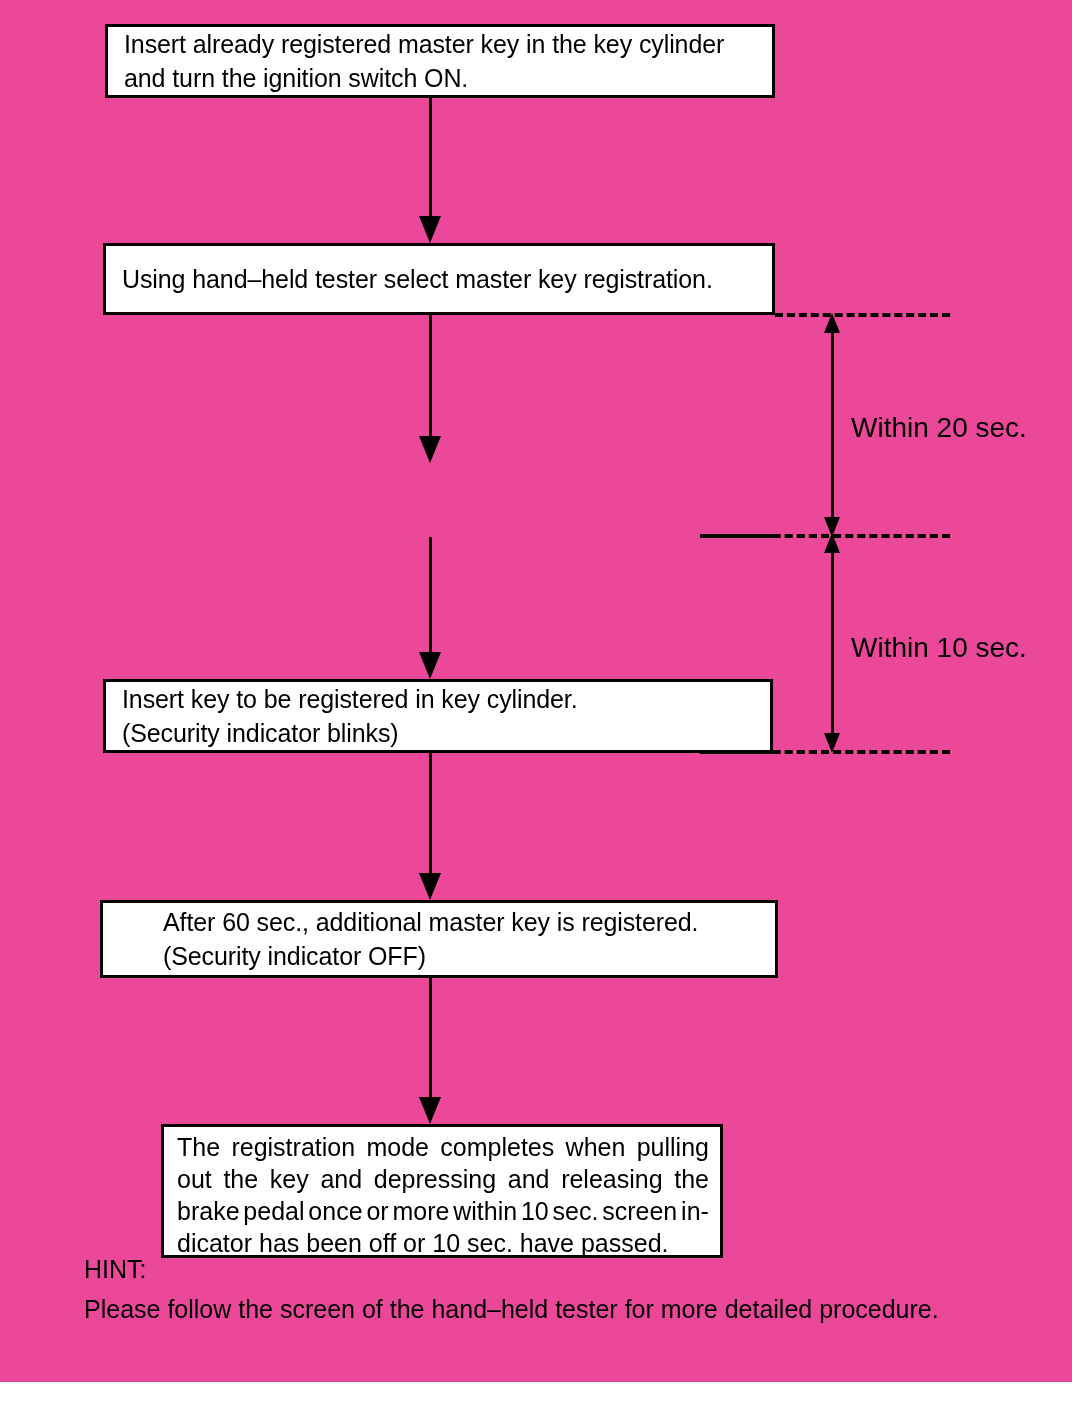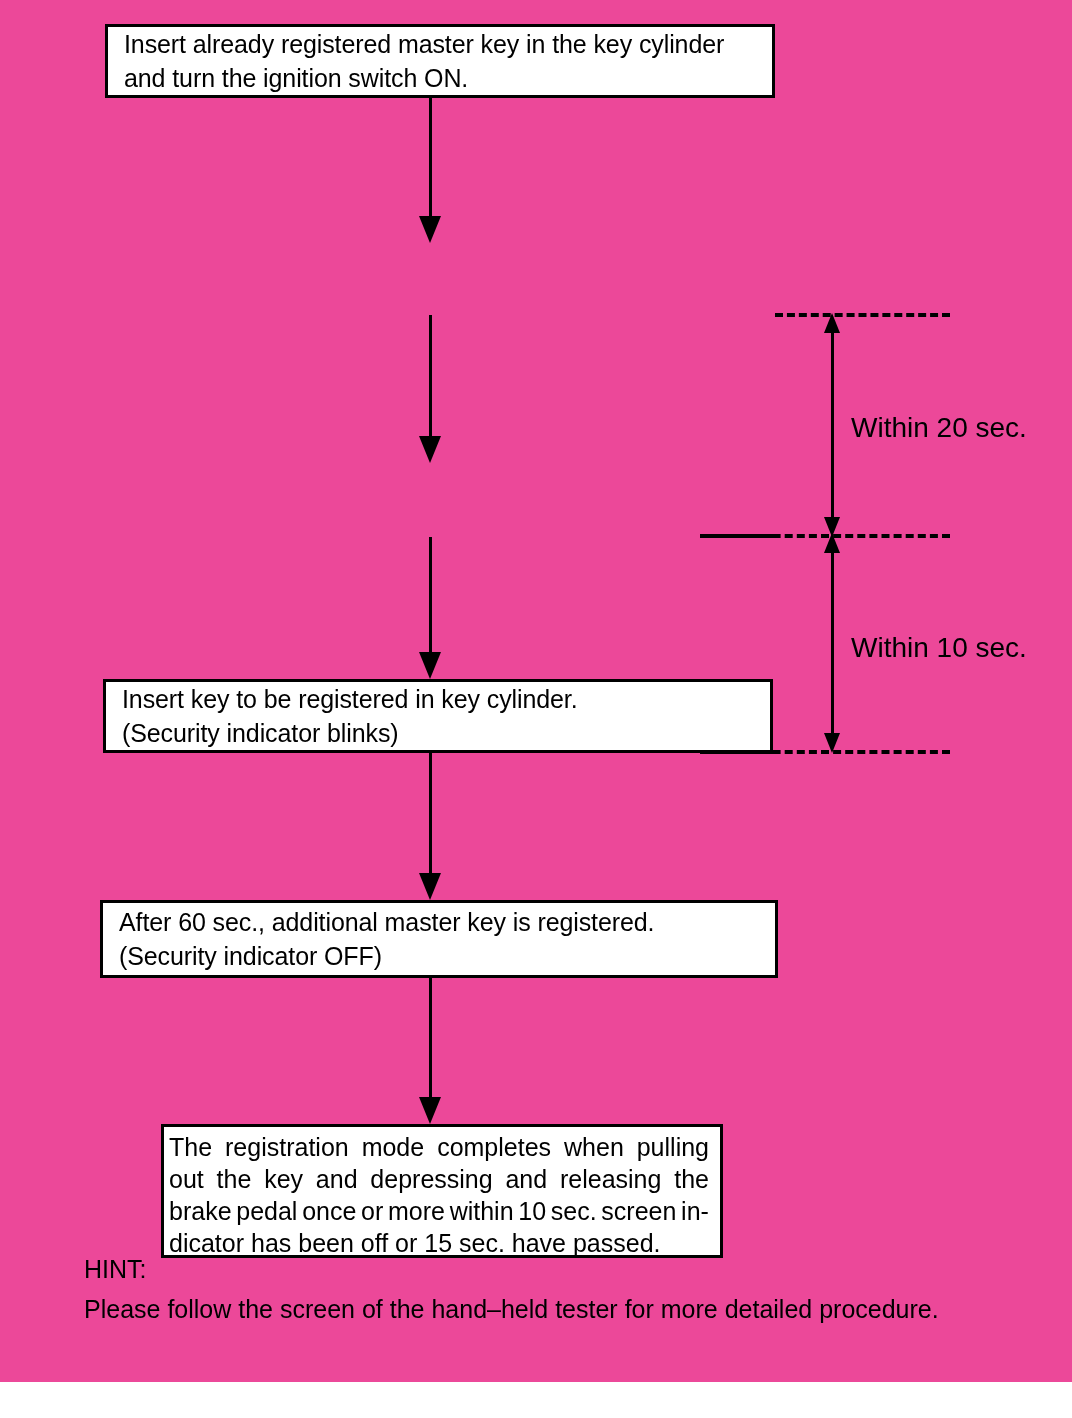--- a/index.html
+++ b/index.html
@@ -35,35 +35,35 @@
     line-height: 34px;
     letter-spacing: -0.1px;
     white-space: nowrap;
     padding-left: 16px;
   }
 
   #box-1 { left: 105px;  top: 24px;   width: 670px; height: 74px; }
   #box-2 { left: 103px;  top: 243px;  width: 672px; height: 72px; }
   #box-3 { left: 103px;  top: 463px;  width: 670px; height: 74px; }
   #box-4 { left: 103px;  top: 679px;  width: 670px; height: 74px; }
-  #box-5 { left: 100px;  top: 900px;  width: 678px; height: 78px; }
+  #box-5 { left: 100px;  top: 900px;  width: 678px; height: 78px; padding-left: 44px; }
 
   
   #box-6 {
     left: 161px;
     top: 1124px;
     width: 562px;
     height: 134px;
     justify-content: flex-start;
     padding-top: 4px;
   }
   #box-6 .jline {
     font-size: 25px;
     line-height: 32px;
-    padding: 0 11px 0 5px;
+    padding: 0 11px 0 13px;
     display: flex;
     justify-content: space-between;
     white-space: nowrap;
   }
   #box-6 .jline.last {
     display: block;
   }
   #box-6 .jline > span {
     display: inline-block;
   }
@@ -168,20 +168,23 @@
 
 <div id="page">
 
   <div class="box" id="box-1">
     <div class="line">Insert already registered master key in the key cylinder</div>
     <div class="line">and turn the ignition switch ON.</div>
   </div>
   <div class="conn" id="conn-1"></div>
   <div class="arrowhead" id="arrow-1"></div>
 
+  <div class="box" id="box-2">
+    <div class="line">Using hand–held tester select master key registration.</div>
+  </div>
   <div class="dashline" id="dash-1"></div>
   <div class="conn" id="conn-2"></div>
   <div class="arrowhead" id="arrow-2"></div>
 
   <div class="dimhead up" id="dimhead-1-top"></div>
   <div class="dimarrow" id="dim-1"></div>
   <div class="dimhead down" id="dimhead-1-bot"></div>
   <div class="dimlabel" id="label-1">Within 20 sec.</div>
 
   <div class="solidstub" id="stub-2"></div>
@@ -234,21 +237,21 @@
         <span>pedal</span>
         <span>once</span>
         <span>or</span>
         <span>more</span>
         <span>within</span>
         <span>10</span>
         <span>sec.</span>
         <span>screen</span>
         <span>in-</span>
       </div>
-    <div class="jline last">dicator has been off or 15 sec. have passed.</div>
+    <div class="jline last">dicator has been off or 10 sec. have passed.</div>
   </div>
 
   <div id="hint">
     <div class="hint-line">HINT:</div>
     <div class="hint-line">Please follow the screen of the hand–held tester for more detailed procedure.</div>
   </div>
 
 </div>
 
 </body></html>

